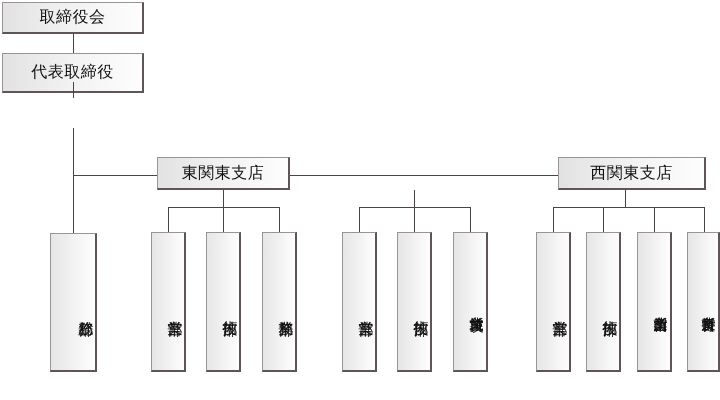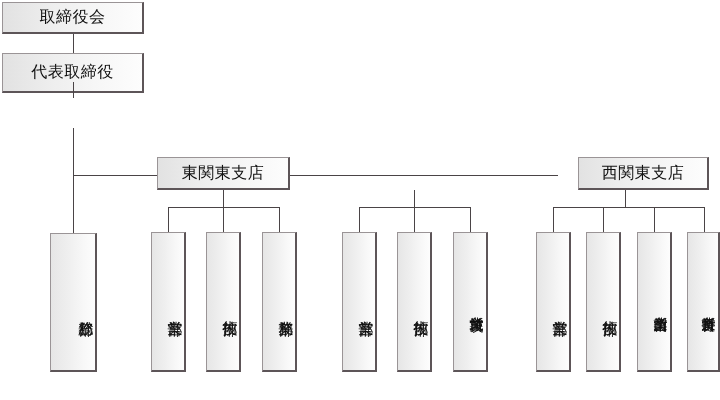--- a/index.html
+++ b/index.html
@@ -88,21 +88,21 @@
   <div class="line vline" style="left:414px;top:190px;width:1px;height:18px;"></div>
   <div class="line hline" style="left:359px;top:207px;width:112px;height:1px;"></div>
   <div class="line vline" style="left:359px;top:207px;width:1px;height:26px;"></div>
   <div class="line vline" style="left:414px;top:207px;width:1px;height:26px;"></div>
   <div class="line vline" style="left:470px;top:207px;width:1px;height:26px;"></div>
 
   <div class="box vbox" style="left:342px;top:232px;width:35px;height:140px;">営業部</div>
   <div class="box vbox" style="left:397px;top:232px;width:35px;height:140px;">技術部</div>
   <div class="box vbox tight" style="left:453px;top:232px;width:35px;height:140px;">茨城営業所</div>
 
-  <div class="box hbox" style="left:578px;top:157px;width:131px;height:33px;">西関東支店</div>
+  <div class="box hbox" style="left:558px;top:157px;width:148px;height:33px;">西関東支店</div>
 
   <div class="line vline" style="left:625px;top:190px;width:1px;height:18px;"></div>
   <div class="line hline" style="left:553px;top:207px;width:151px;height:1px;"></div>
   <div class="line vline" style="left:553px;top:207px;width:1px;height:26px;"></div>
   <div class="line vline" style="left:603px;top:207px;width:1px;height:26px;"></div>
   <div class="line vline" style="left:654px;top:207px;width:1px;height:26px;"></div>
   <div class="line vline" style="left:704px;top:207px;width:1px;height:26px;"></div>
 
   <div class="box vbox" style="left:536px;top:232px;width:35px;height:140px;">営業部</div>
   <div class="box vbox" style="left:586px;top:232px;width:35px;height:140px;">技術部</div>

